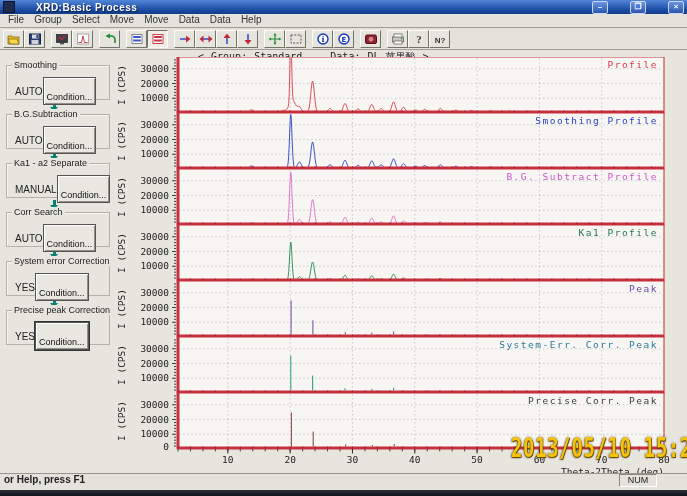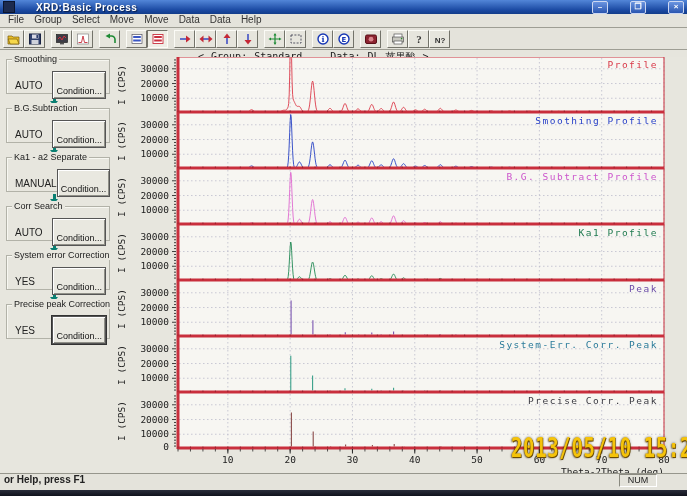--- a/index.html
+++ b/index.html
@@ -37,26 +37,26 @@
   
   .databar{height:13px;display:flex;align-items:center;gap:7px;
     font:10px "DejaVu Sans Mono",monospace;color:#222;padding-left:198px;background:#e6e5dd}
   .databar span{white-space:nowrap}
   .databar .gap{width:14px}
 
   
   .main{position:absolute;top:57px;left:0;right:0;bottom:16px;background:#e7e6de}
 
   
-  .steps{position:absolute;left:6px;top:2px;width:104px}
+  .steps{position:absolute;left:6px;top:8px;width:104px}
   .step-box{position:relative;height:33px;border:1px solid #b2b2a8;
     box-shadow:inset 1px 1px 0 #f7f7f1;background:#e7e6de}
   .step-title{position:absolute;top:-6px;left:5px;background:#e7e6de;padding:0 2px;
     font-size:9px;color:#222;white-space:nowrap}
-  .step-row{display:flex;align-items:center;justify-content:space-between;
+  .step-row{display:flex;align-items:center;justify-content:flex-start;
     padding:11px 3px 0 8px}
   .step-mode{font-size:10px;color:#222}
   .cond-btn{font-size:9px;color:#111;padding:14px 3px 2px;background:#e9e8e0;cursor:pointer;
     border:1px solid #555;box-shadow:inset 1px 1px 0 #fff,inset -1px -1px 0 #909088}
   .cond-btn.default{box-shadow:inset 1px 1px 0 #fff,inset -1px -1px 0 #909088,0 0 0 1px #333}
   .step-arrow{height:14px;display:flex;flex-direction:column;align-items:center;
     justify-content:center;width:96px}
   .step-arrow .stem{width:3px;height:5px;background:#0a7f72}
   .step-arrow .head{width:0;height:0;border-left:4px solid transparent;
     border-right:4px solid transparent;border-top:5px solid #0a7f72}

